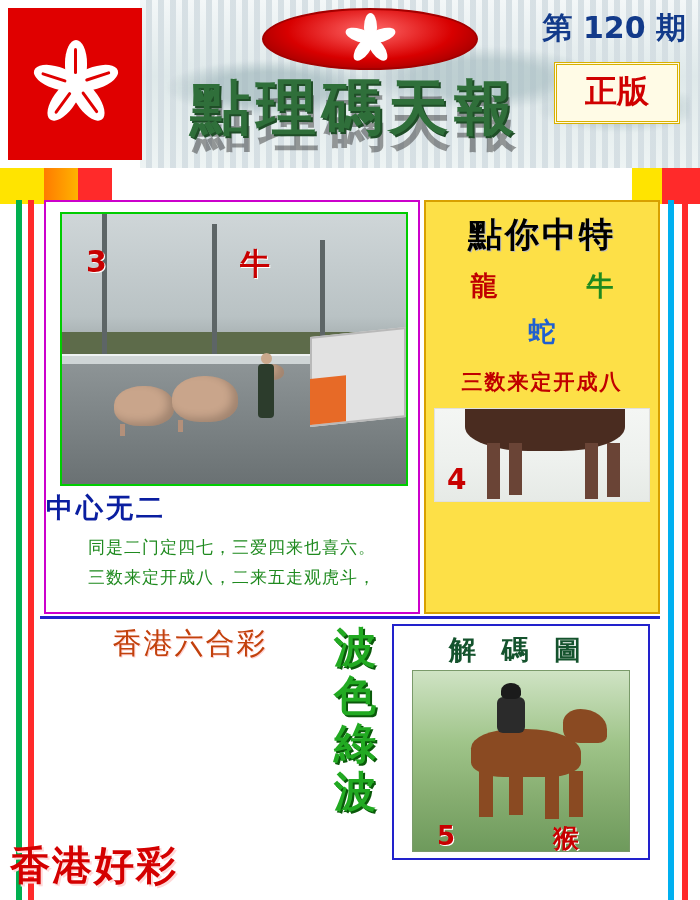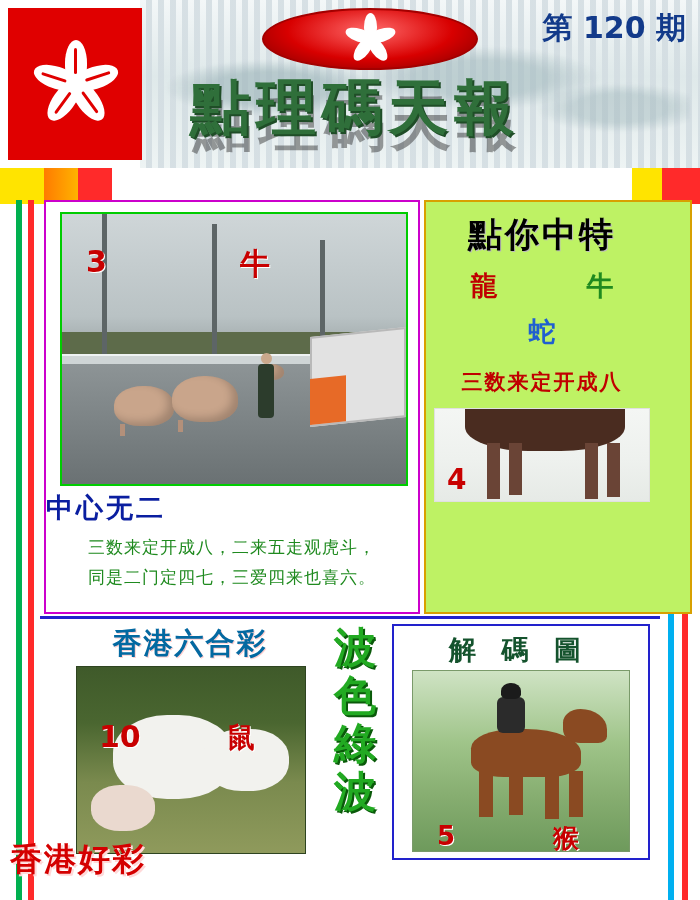--- a/index.html
+++ b/index.html
@@ -106,21 +106,21 @@
   .num-left{position:absolute;left:24px;top:30px;font-size:30px;font-weight:bold;color:#c80000;text-shadow:1px 1px 0 #fff;}
   .zodiac-left{position:absolute;left:178px;top:30px;font-size:30px;font-weight:bold;color:#c80000;text-shadow:1px 1px 0 #fff;}
   .slogan{
     position:absolute;left:0;top:288px;width:372px;text-align:left;
     font-size:27px;font-weight:bold;color:#0a1ea0;letter-spacing:3px;
   }
   .verse{position:absolute;left:0;top:330px;width:372px;text-align:center;color:#1f8a1f;font-size:17px;line-height:30px;letter-spacing:1px;}
 
   .panel-right{
     position:absolute;left:424px;top:200px;width:232px;height:410px;
-    border:2px solid #d8a000;background:#bef264;padding-left:32px;
+    border:2px solid #d8a000;background:#fde047;
   }
   .dnzt{
     position:absolute;left:0;top:10px;width:232px;text-align:center;
     font-size:34px;font-weight:bold;color:#000;letter-spacing:3px;
     text-shadow:1px 1px 0 #bbb;
   }
   .zodrow{position:absolute;left:0;width:232px;display:flex;justify-content:space-around;font-size:27px;font-weight:bold;}
   .z1{top:66px;}
   .z2{top:112px;justify-content:center;}
   .phrase{
@@ -138,21 +138,21 @@
 
   
   .divider{position:absolute;left:40px;top:616px;width:620px;height:3px;background:#2222cc;}
 
   
   .panel-b1{
     position:absolute;left:60px;top:624px;width:260px;height:230px;background:#ffffff;
   }
   .b1-title{
     position:absolute;left:0;top:0;width:260px;text-align:center;
-    font-size:29px;font-weight:bold;color:#0369a1;letter-spacing:2px;
+    font-size:29px;font-weight:normal;color:#c2410c;letter-spacing:2px;
     text-shadow:1px 1px 0 #ffd0d0;
   }
   .photo3{
     position:absolute;left:16px;top:42px;width:228px;height:186px;
     background:linear-gradient(180deg,#3f5a2a 0%, #4a6630 30%, #7a8a4e 62%, #8f9a5c 100%);
     overflow:hidden;border:1px solid #2e4420;
   }
   .goat{position:absolute;border-radius:45%;background:#f2f2ee;}
   .num-b1{position:absolute;left:22px;top:52px;font-size:30px;font-weight:bold;color:#c80000;text-shadow:1px 1px 0 #fff;}
   .zod-b1{position:absolute;left:150px;top:52px;font-size:28px;font-weight:bold;color:#c80000;text-shadow:1px 1px 0 #fff;}
@@ -178,21 +178,21 @@
   }
   .horse{position:absolute;background:#8a4a22;}
   .num-b2{position:absolute;left:24px;top:150px;font-size:26px;font-weight:bold;color:#c80000;text-shadow:1px 1px 0 #fff;}
   .zod-b2{position:absolute;left:140px;top:150px;font-size:26px;font-weight:bold;color:#c80000;text-shadow:1px 1px 0 #fff;}
 
   
   .footer{
     position:absolute;left:0;top:838px;width:700px;height:56px;
   }
   .foot-cn{
-    position:absolute;left:10px;top:0;font-size:32px;font-weight:bold;color:#d40000;
+    position:absolute;left:10px;top:0;font-size:40px;font-weight:bold;color:#d40000;
     letter-spacing:2px;text-shadow:2px 2px 0 #ffd9d9;
   }
   .foot-url{
     position:absolute;left:262px;top:0;font-size:40px;font-weight:bold;color:#2c2c2c;
     letter-spacing:1px;text-shadow:2px 2px 0 #e2e2e2;
   }
 </style>
 </head>
 <body>
 
@@ -218,20 +218,21 @@
         <div class="petal" style="transform:rotate(72deg)"></div>
         <div class="petal" style="transform:rotate(144deg)"></div>
         <div class="petal" style="transform:rotate(216deg)"></div>
         <div class="petal" style="transform:rotate(288deg)"></div>
       </div>
     </div>
 
     <div class="title-shadow">點理碼天報</div>
     <div class="title-cn">點理碼天報</div>
     <div class="issue">第 120 期</div>
+    <div class="zhengban">正版</div>
   </div>
 
   <div class="stripes">
     <div class="st" style="left:0px;width:44px;background:#ffe400;"></div>
     <div class="st" style="left:44px;width:34px;background:linear-gradient(90deg,#ff7b00,#ffb300);"></div>
     <div class="st" style="left:78px;width:34px;background:#ff2a2a;"></div>
     <div class="st" style="left:112px;width:520px;background:#ffffff;"></div>
     <div class="st" style="left:632px;width:30px;background:#ffe400;"></div>
     <div class="st" style="left:662px;width:38px;background:#ff2a2a;"></div>
   </div>
@@ -255,22 +256,22 @@
       <div class="pig" style="left:250px;top:152px;width:22px;height:14px;"></div>
       <div class="man"></div>
       <div class="truck">
           <div class="cab"></div>
         </div>
       <div class="num-left">3</div>
       <div class="zodiac-left">牛</div>
     </div>
     <div class="slogan">中心无二</div>
     <div class="verse">
+      <div>同是二门定四七，三爱四来也喜六。</div>
       <div>三数来定开成八，二来五走观虎斗，</div>
-      <div>同是二门定四七，三爱四来也喜六。</div>
     </div>
   </div>
 
   <div class="panel-right">
     <div class="dnzt">點你中特</div>
     <div class="zodrow z1">
       <span style="color:#c00000">龍</span>
       <span style="color:#1f8a1f">牛</span>
     </div>
     <div class="zodrow z2">
@@ -284,27 +285,20 @@
       <div class="cowleg" style="left:150px;top:34px;height:56px;"></div>
       <div class="cowleg" style="left:172px;top:34px;height:54px;"></div>
       <div class="num-r">4</div>
     </div>
   </div>
 
   <div class="divider"></div>
 
   <div class="panel-b1">
     <div class="b1-title">香港六合彩</div>
-    <div class="photo3">
-      <div class="goat" style="left:36px;top:48px;width:120px;height:84px;"></div>
-      <div class="goat" style="left:126px;top:62px;width:86px;height:62px;"></div>
-      <div class="goat" style="left:14px;top:118px;width:64px;height:46px;background:#ead9cf;"></div>
-      <div class="num-b1">10</div>
-      <div class="zod-b1">鼠</div>
-    </div>
   </div>
 
   <div class="bose">
     <div>波</div>
     <div>色</div>
     <div>綠</div>
     <div>波</div>
   </div>
 
   <div class="panel-b2">

